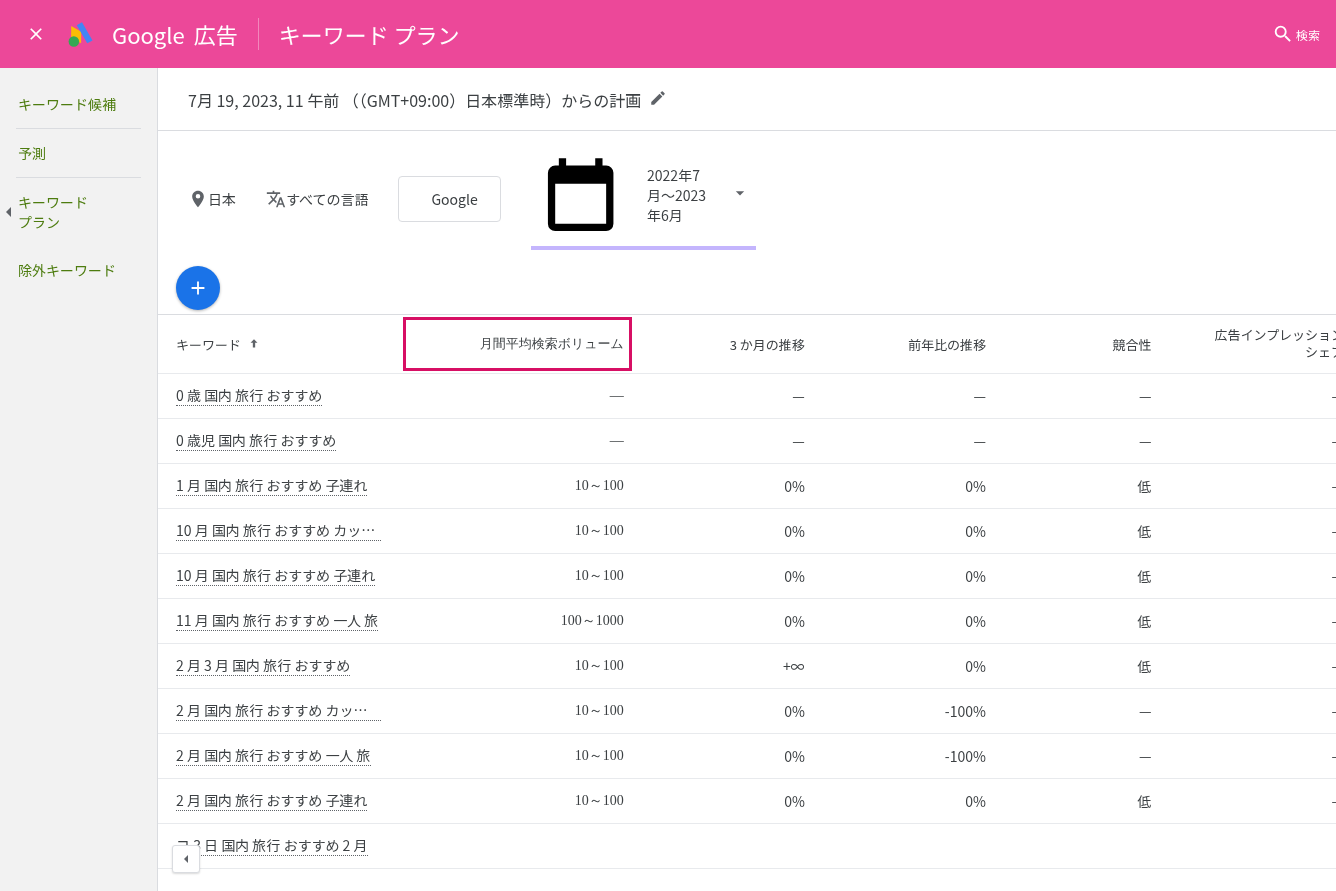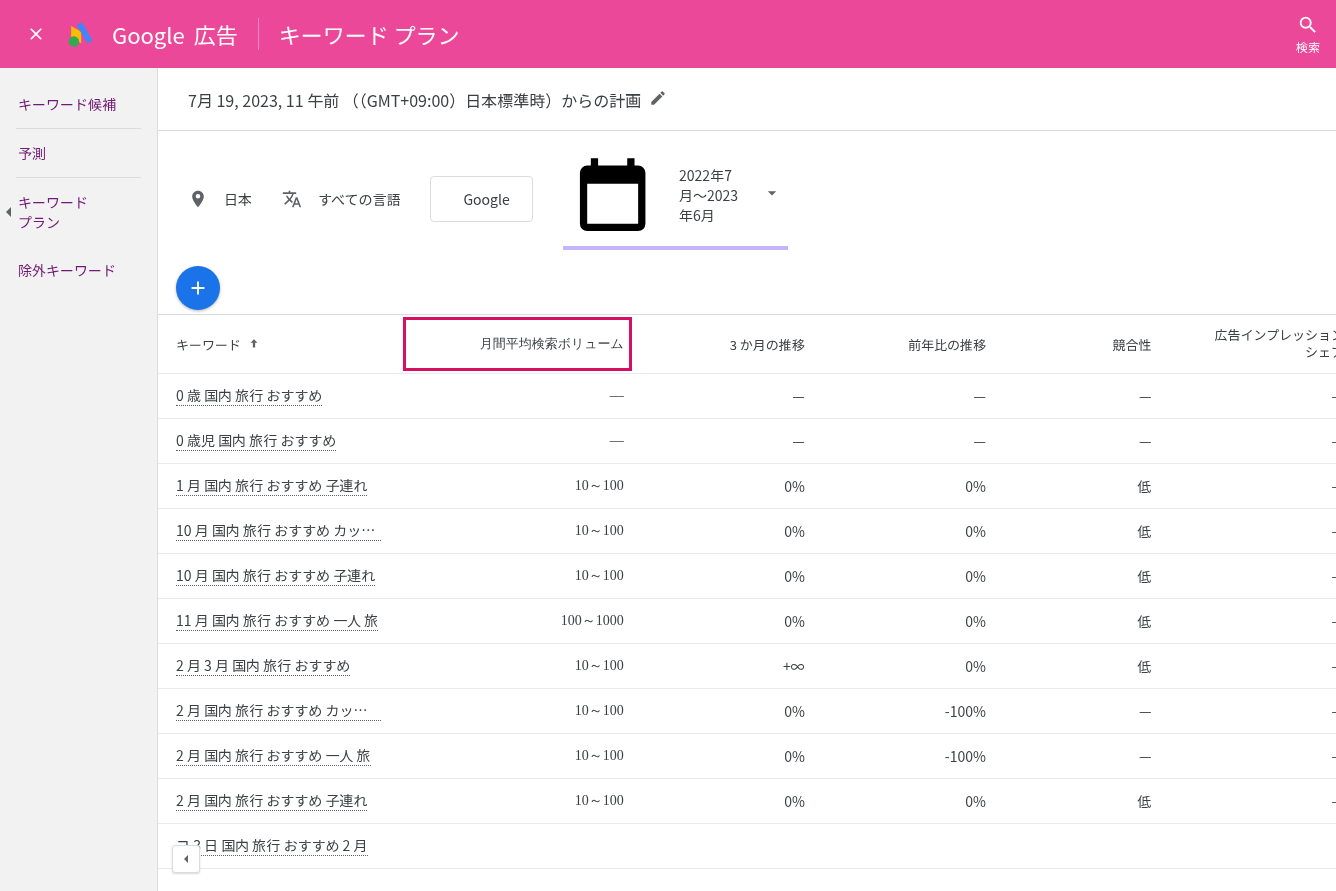--- a/index.html
+++ b/index.html
@@ -7,38 +7,38 @@
     
     .header { height:68px; background:#ec4899; color:#fff; display:flex; align-items:center; padding:0 16px; }
     .header .close-btn { width:40px; height:40px; display:flex; align-items:center; justify-content:center; cursor:pointer; border-radius:50%; }
     .header .close-btn svg{ width:20px; height:20px; fill:#fff; }
     .header .ads-logo { margin:0 12px; display:flex; align-items:center; }
     .header .brand { font-size:22px; color:#fff; margin-left:4px; font-weight:400;}
     .header .brand .b2 { font-weight:400; margin-left:4px;}
     .header .vsep { width:1px; height:32px; background:rgba(255,255,255,.35); margin:0 20px; }
     .header .page-title { font-size:22px; color:#fff; font-weight:400;}
     .header .spacer { flex:1; }
-    .header .search-btn { display:flex; flex-direction:column; align-items:center; cursor:pointer; color:#fff; gap:2px; }
+    .header .search-btn { display:flex; flex-direction:row; align-items:center; cursor:pointer; color:#fff; gap:2px; }
     .header .search-btn svg{ width:22px; height:22px; fill:#fff;}
     .header .search-btn .lbl{ font-size:12px;}
     
     .layout { display:flex; height:calc(891px - 68px); }
     .sidebar { width:158px; background:#f2f2f2; border-right:1px solid #dadce0; display:flex; flex-direction:column; padding-top:12px;}
-    .side-item { padding:14px 18px; color:#701a75; font-size:14px; cursor:pointer; position:relative;}
+    .side-item { padding:14px 18px; color:#4d7c0f; font-size:14px; cursor:pointer; position:relative;}
     .side-item.active{ color:#1a73e8; background:#e4ecfb; }
     .side-item .tri { position:absolute; left:6px; top:50%; transform:translateY(-50%); width:0; height:0; border-top:5px solid transparent; border-bottom:5px solid transparent; border-right:5px solid #5f6368;}
     .side-sep{ height:1px; background:#dadce0; margin:0 16px; }
     .main { flex:1; overflow:hidden; display:flex; flex-direction:column; background:#fff; min-width:0;}
     .plan-top { padding:20px 30px 18px; }
     .draft { color:#5f6368; font-size:14px; margin-bottom:8px;}
     .plan-line { font-size:16px; display:flex; align-items:center; gap:8px;}
     .plan-line .pencil{ cursor:pointer; }
     .plan-line .pencil svg{ width:18px; height:18px; fill:#5f6368;}
     .filter-bar { border-top:1px solid #dadce0;  padding:16px 30px; display:flex; align-items:center; gap:30px; }
-    .f-item { display:flex; align-items:center; gap:16px; color:#3c4043; cursor:pointer;}
+    .f-item { display:flex; align-items:center; gap:0; color:#3c4043; cursor:pointer;}
     .f-item svg { width:20px; height:20px; fill:#5f6368;}
     .google-btn { border:1px solid #dadce0; border-radius:4px; padding:12px 22px; display:flex; align-items:center; gap:10px; cursor:pointer;}
     .date-sel { display:flex; align-items:center; gap:23px; cursor:pointer; border-bottom:4px solid #c4b5fd; padding:4px 6px 8px;}
     .date-sel .dd svg{ width:20px; height:20px; fill:#5f6368;}
     
     .fab-row{ padding:0 30px 4px 18px;}
     .fab{ width:44px; height:44px; border-radius:50%; background:#1a73e8; display:flex; align-items:center; justify-content:center; cursor:pointer; box-shadow:0 1px 3px rgba(0,0,0,.3);}
     .fab svg{ width:22px; height:22px; fill:#fff;}
     
     .table-wrap{ overflow-x:auto; overflow-y:hidden; flex:1; border-top:1px solid #dadce0; position:relative;}

